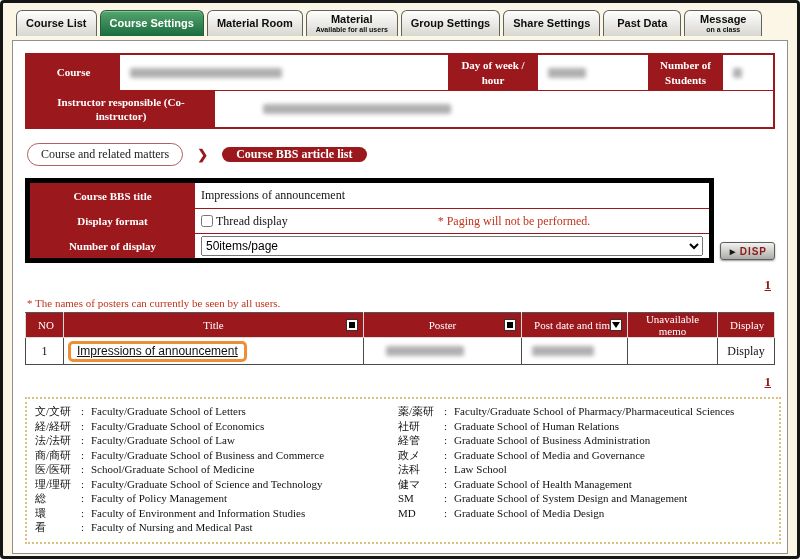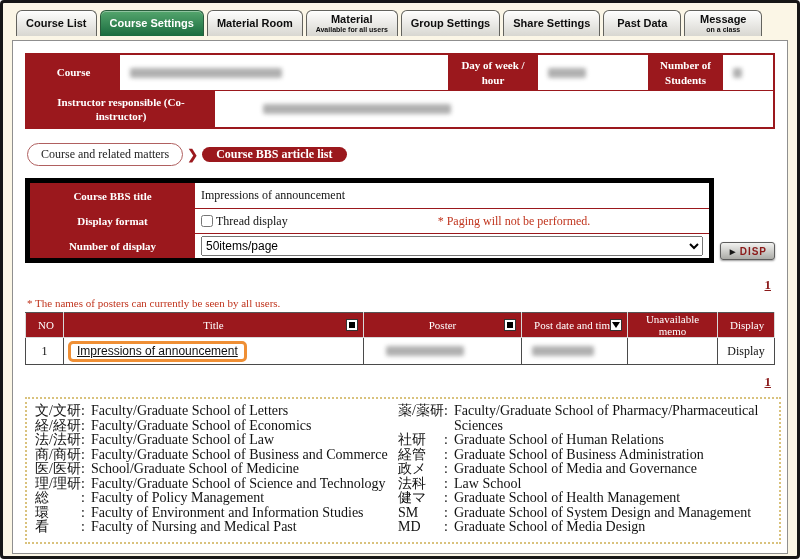--- a/index.html
+++ b/index.html
@@ -31,21 +31,21 @@
   .ci-row { display:flex; }
   .ci-row + .ci-row { border-top:1px solid #9b181d; }
   .ci-th { background:#9b181d; color:#fff; font-weight:bold; font-size:11px; line-height:1.3;
            display:flex; align-items:center; justify-content:center; text-align:center; padding:3px 6px; }
   .ci-td { background:#fff; display:flex; align-items:center; padding-left:10px; }
   .r1 { height:35px; } .r2 { height:37px;gap:38px; }
 
   .blur-blob { height:10px; border-radius:2px; background:#8f8f8f; opacity:.7; filter:blur(2px); }
 
   
-  .crumbs { display:flex; align-items:center; gap:4px; margin:14px 0 12px 2px; }
+  .crumbs { display:flex; align-items:center; gap:14px; margin:14px 0 12px 2px; }
   .crumb-pill { border:1px solid #b06060; border-radius:13px; background:#fff; color:#222;
                 font-size:12px; padding:3px 13px; cursor:pointer; }
   .crumb-sep { color:#9b181d; font-weight:bold; font-size:13px; font-family:"Liberation Sans",sans-serif; }
   .crumb-current { background:#9b181d; color:#fff; font-weight:bold; font-size:12px;
                    border-radius:13px; padding:0 14px; }
 
   
   .form-wrap { display:flex; align-items:flex-end; }
   .bbs { width:708px; border:5px solid #000000; }
   .bbs-row { display:flex; height:25px; }
@@ -86,21 +86,21 @@
   .tri-icon .tri { width:0; height:0; border-left:4px solid transparent; border-right:4px solid transparent;
                    border-top:6px solid #000; }
   .hl-box { display:inline-block; border:3px solid #ef8f35; border-radius:5px; padding:0 6px; }
   .title-link { font-family:"Liberation Sans",sans-serif; font-size:12px; color:#111;
                 text-decoration:underline; cursor:pointer; }
   .c { text-align:center; }
 
   
   .legend { margin-top:7px; border:2px dotted #d9c27d; padding:5px 8px 7px 8px; width:756px;
             display:grid; grid-template-columns:355px 1fr; column-gap:8px; }
-  .legend-item { display:flex; font-size:14px; line-height:14.5px; color:#111; }
+  .legend-item { display:flex; font-size:11px; line-height:14.5px; color:#111; }
   .legend-item .abbr { width:46px; flex:none; }
   .legend-item .sep { width:10px; flex:none; }
 </style>
 </head>
 <body>
 
 <div class="window">
 
   <div class="tabbar">
     <div class="tab">

